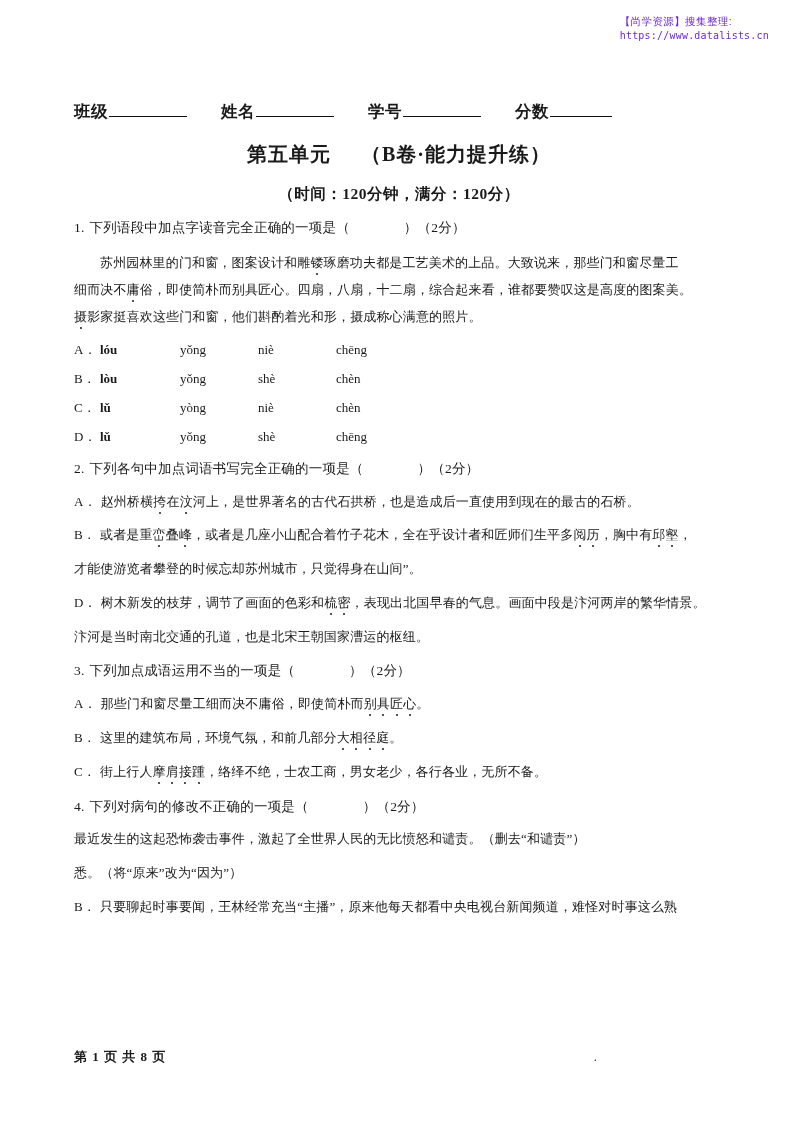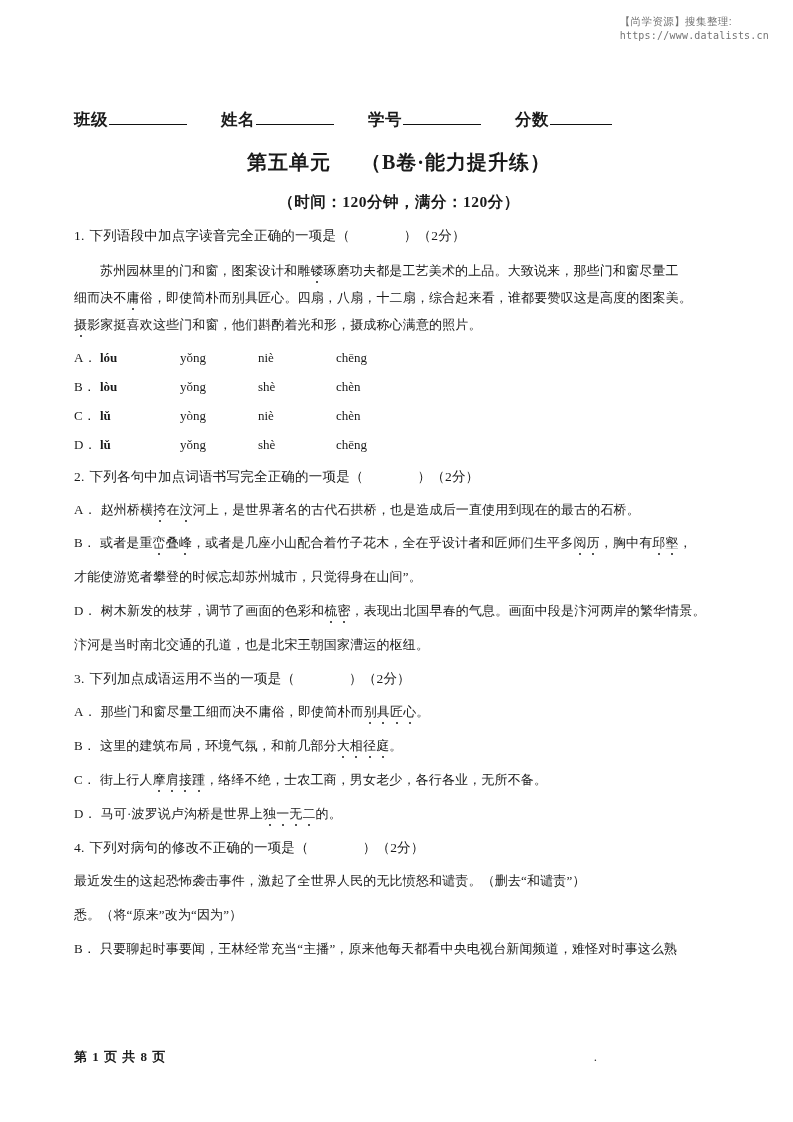--- a/index.html
+++ b/index.html
@@ -21,42 +21,42 @@
     inset: 0;
     padding: 0;
   }
 
   
   .watermark {
     position: absolute;
     top: 14px;
     right: 24px;
     text-align: left;
-    color: #737373;
+    color: #6d28d9;
     line-height: 1.45;
     user-select: none;
   }
   .watermark .wm-line1 {
     font-family: "Liberation Sans", "DejaVu Sans", sans-serif;
     font-size: 10.5px;
     letter-spacing: 0.4px;
     display: block;
   }
   .watermark .wm-line2 {
     font-family: "DejaVu Sans Mono", "Liberation Mono", monospace;
     font-size: 10px;
     letter-spacing: 0.2px;
     display: block;
   }
 
   
   .content {
     position: absolute;
     left: 74px;
-    top: 8px;
+    top: 0;
     width: 650px;
   }
 
   
   .info-row {
     margin-top: 100px;
     display: flex;
     align-items: baseline;
     font-weight: bold;
     font-size: 16.5px;
@@ -292,23 +292,20 @@
       </div>
       <div class="option">
         <span class="opt-letter">A．</span>那些门和窗尽量工细而决不庸俗，即使简朴而<span class="dot">别</span><span class="dot">具</span><span class="dot">匠</span><span class="dot">心</span>。
       </div>
       <div class="option">
         <span class="opt-letter">B．</span>这里的建筑布局，环境气氛，和前几部分<span class="dot">大</span><span class="dot">相</span><span class="dot">径</span><span class="dot">庭</span>。
       </div>
       <div class="option">
         <span class="opt-letter">C．</span>街上行人<span class="dot">摩</span><span class="dot">肩</span><span class="dot">接</span><span class="dot">踵</span>，络绎不绝，士农工商，男女老少，各行各业，无所不备。
       </div>
-      <div class="option">
-        <span class="opt-letter">D．</span>马可·波罗说卢沟桥是世界上<span class="dot">独</span><span class="dot">一</span><span class="dot">无</span><span class="dot">二</span>的。
-      </div>
     </div>
 
     <div class="question">
       <div class="q-stem">
         <span class="q-num">4.</span><span>下列对病句的修改不正确的一项是（</span><span class="q-paren"></span><span>）（2分）</span>
       </div>
       <div class="option">最近发生的这起恐怖袭击事件，激起了全世界人民的无比愤怒和谴责。（删去“和谴责”）</div>
       <div class="option continued">悉。（将“原来”改为“因为”）</div>
       <div class="option">
         <span class="opt-letter">B．</span><span>只要聊起时事要闻，王林经常充当“主播”，原来他每天都看中央电视台新闻频道，难怪对时事这么熟</span>

